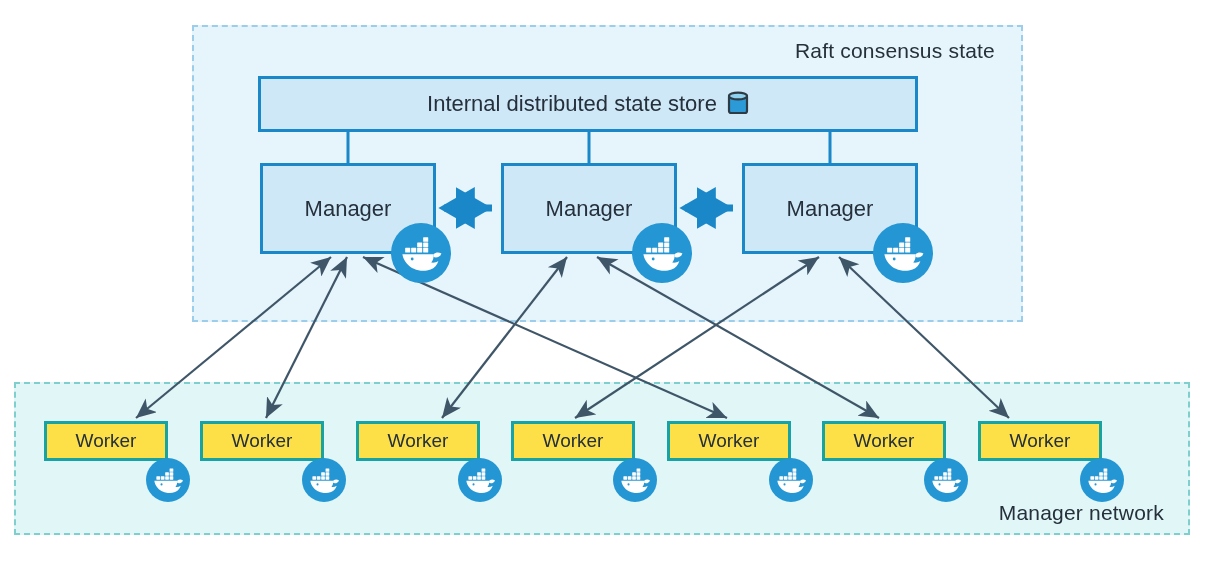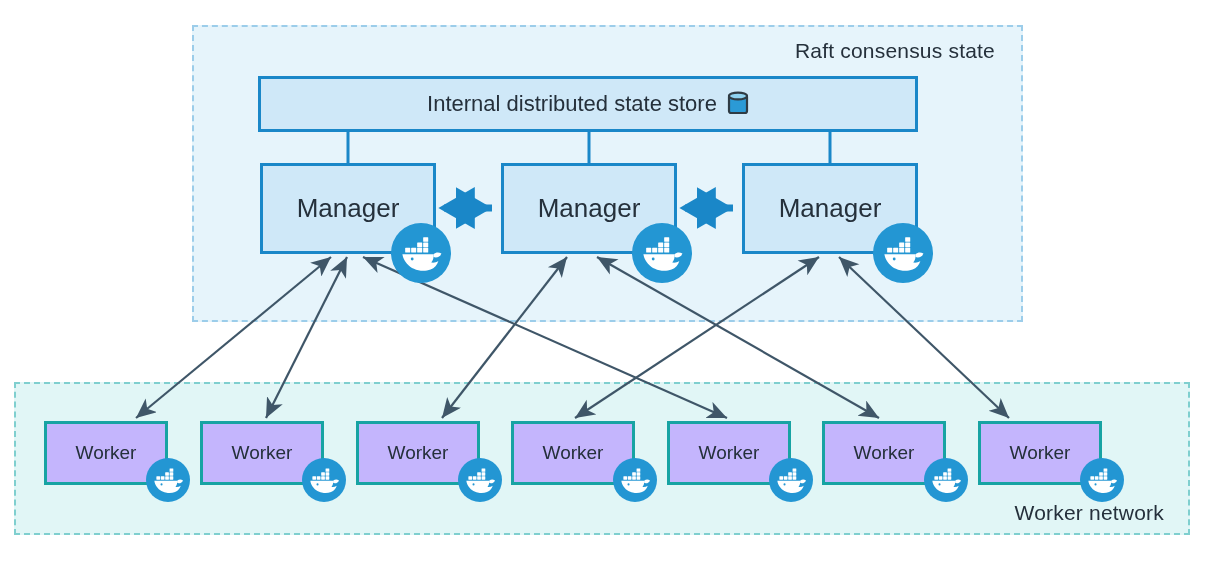--- a/index.html
+++ b/index.html
@@ -37,28 +37,28 @@
   .store{
     left:258px;top:76px;width:660px;height:56px;
     background:#cfe8f8;border:3px solid #1a87c8;
   }
   .store .label{font-size:22px;}
 
   .manager{
     width:176px;height:91px;top:163px;
     background:#cfe8f8;border:3px solid #1a87c8;
   }
-  .manager .label{font-size:26px;}
+  .manager .label{font-size:22px;}
   #manager-1{left:260px;}
   #manager-2{left:501px;}
   #manager-3{left:742px;}
 
   .worker{
-    width:124px;height:64px;top:421px;
-    background:#c4b5fd;border:3px solid #17a3a3;
+    width:124px;height:40px;top:421px;
+    background:#fde047;border:3px solid #17a3a3;
   }
   .worker .label{font-size:19px;}
 
   
   .docker{position:absolute;border-radius:50%;background:#2396d3;
           display:block;}
   .docker svg{display:block;width:100%;height:100%;}
   .docker.mgr{width:60px;height:60px;}
   .docker.wrk{width:44px;height:44px;}
 
@@ -70,21 +70,21 @@
 </head>
 <body>
 
 <div id="stage">
 
   <div class="group" id="raft-group">
     <span class="group-label" id="raft-label">Raft consensus state</span>
   </div>
 
   <div class="group" id="gossip-group">
-    <span class="group-label" id="gossip-label">Worker network</span>
+    <span class="group-label" id="gossip-label">Manager network</span>
   </div>
 
   <svg id="links" viewBox="0 0 1207 566">
     <defs>
       <marker id="ah-gray" markerWidth="10" markerHeight="10" refX="9" refY="4" orient="auto" markerUnits="strokeWidth">
         <path d="M0,0 L9,4 L0,8 L2.4,4 Z" fill="#3f5668"></path>
       </marker>
       <marker id="ah-gray-start" markerWidth="10" markerHeight="10" refX="0" refY="4" orient="auto" markerUnits="strokeWidth">
         <path d="M9,0 L0,4 L9,8 L6.6,4 Z" fill="#3f5668"></path>
       </marker>

